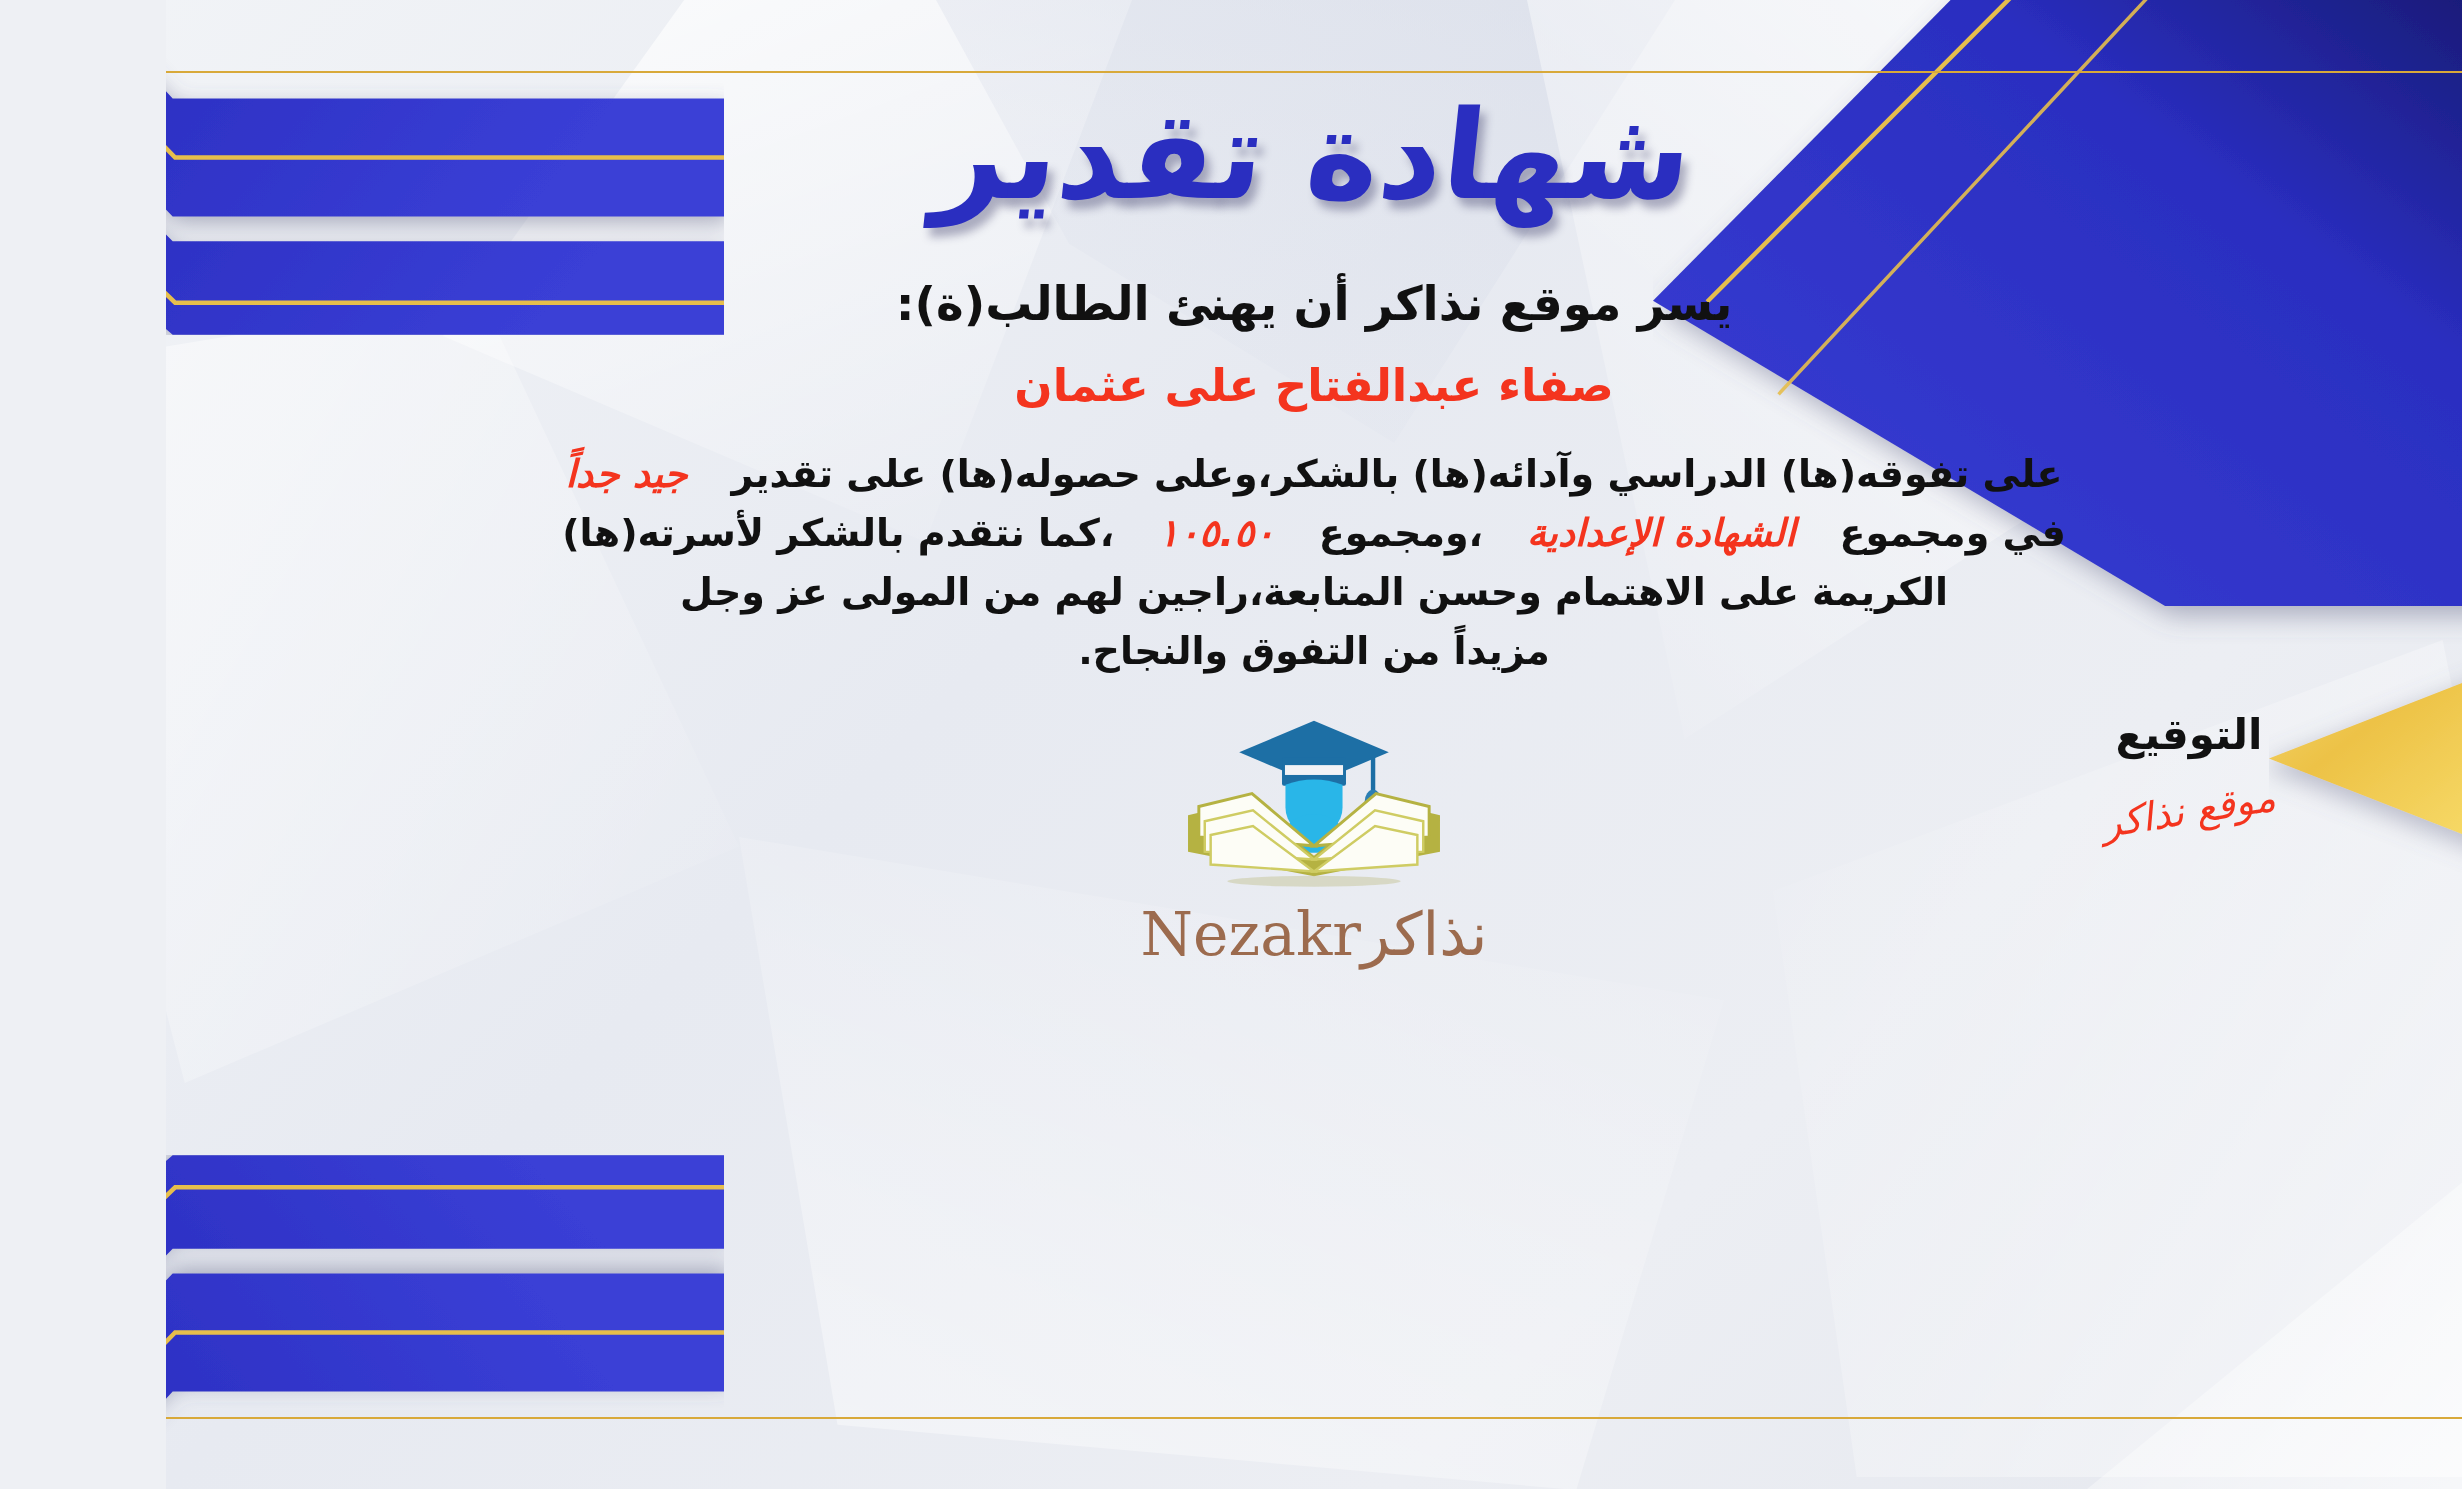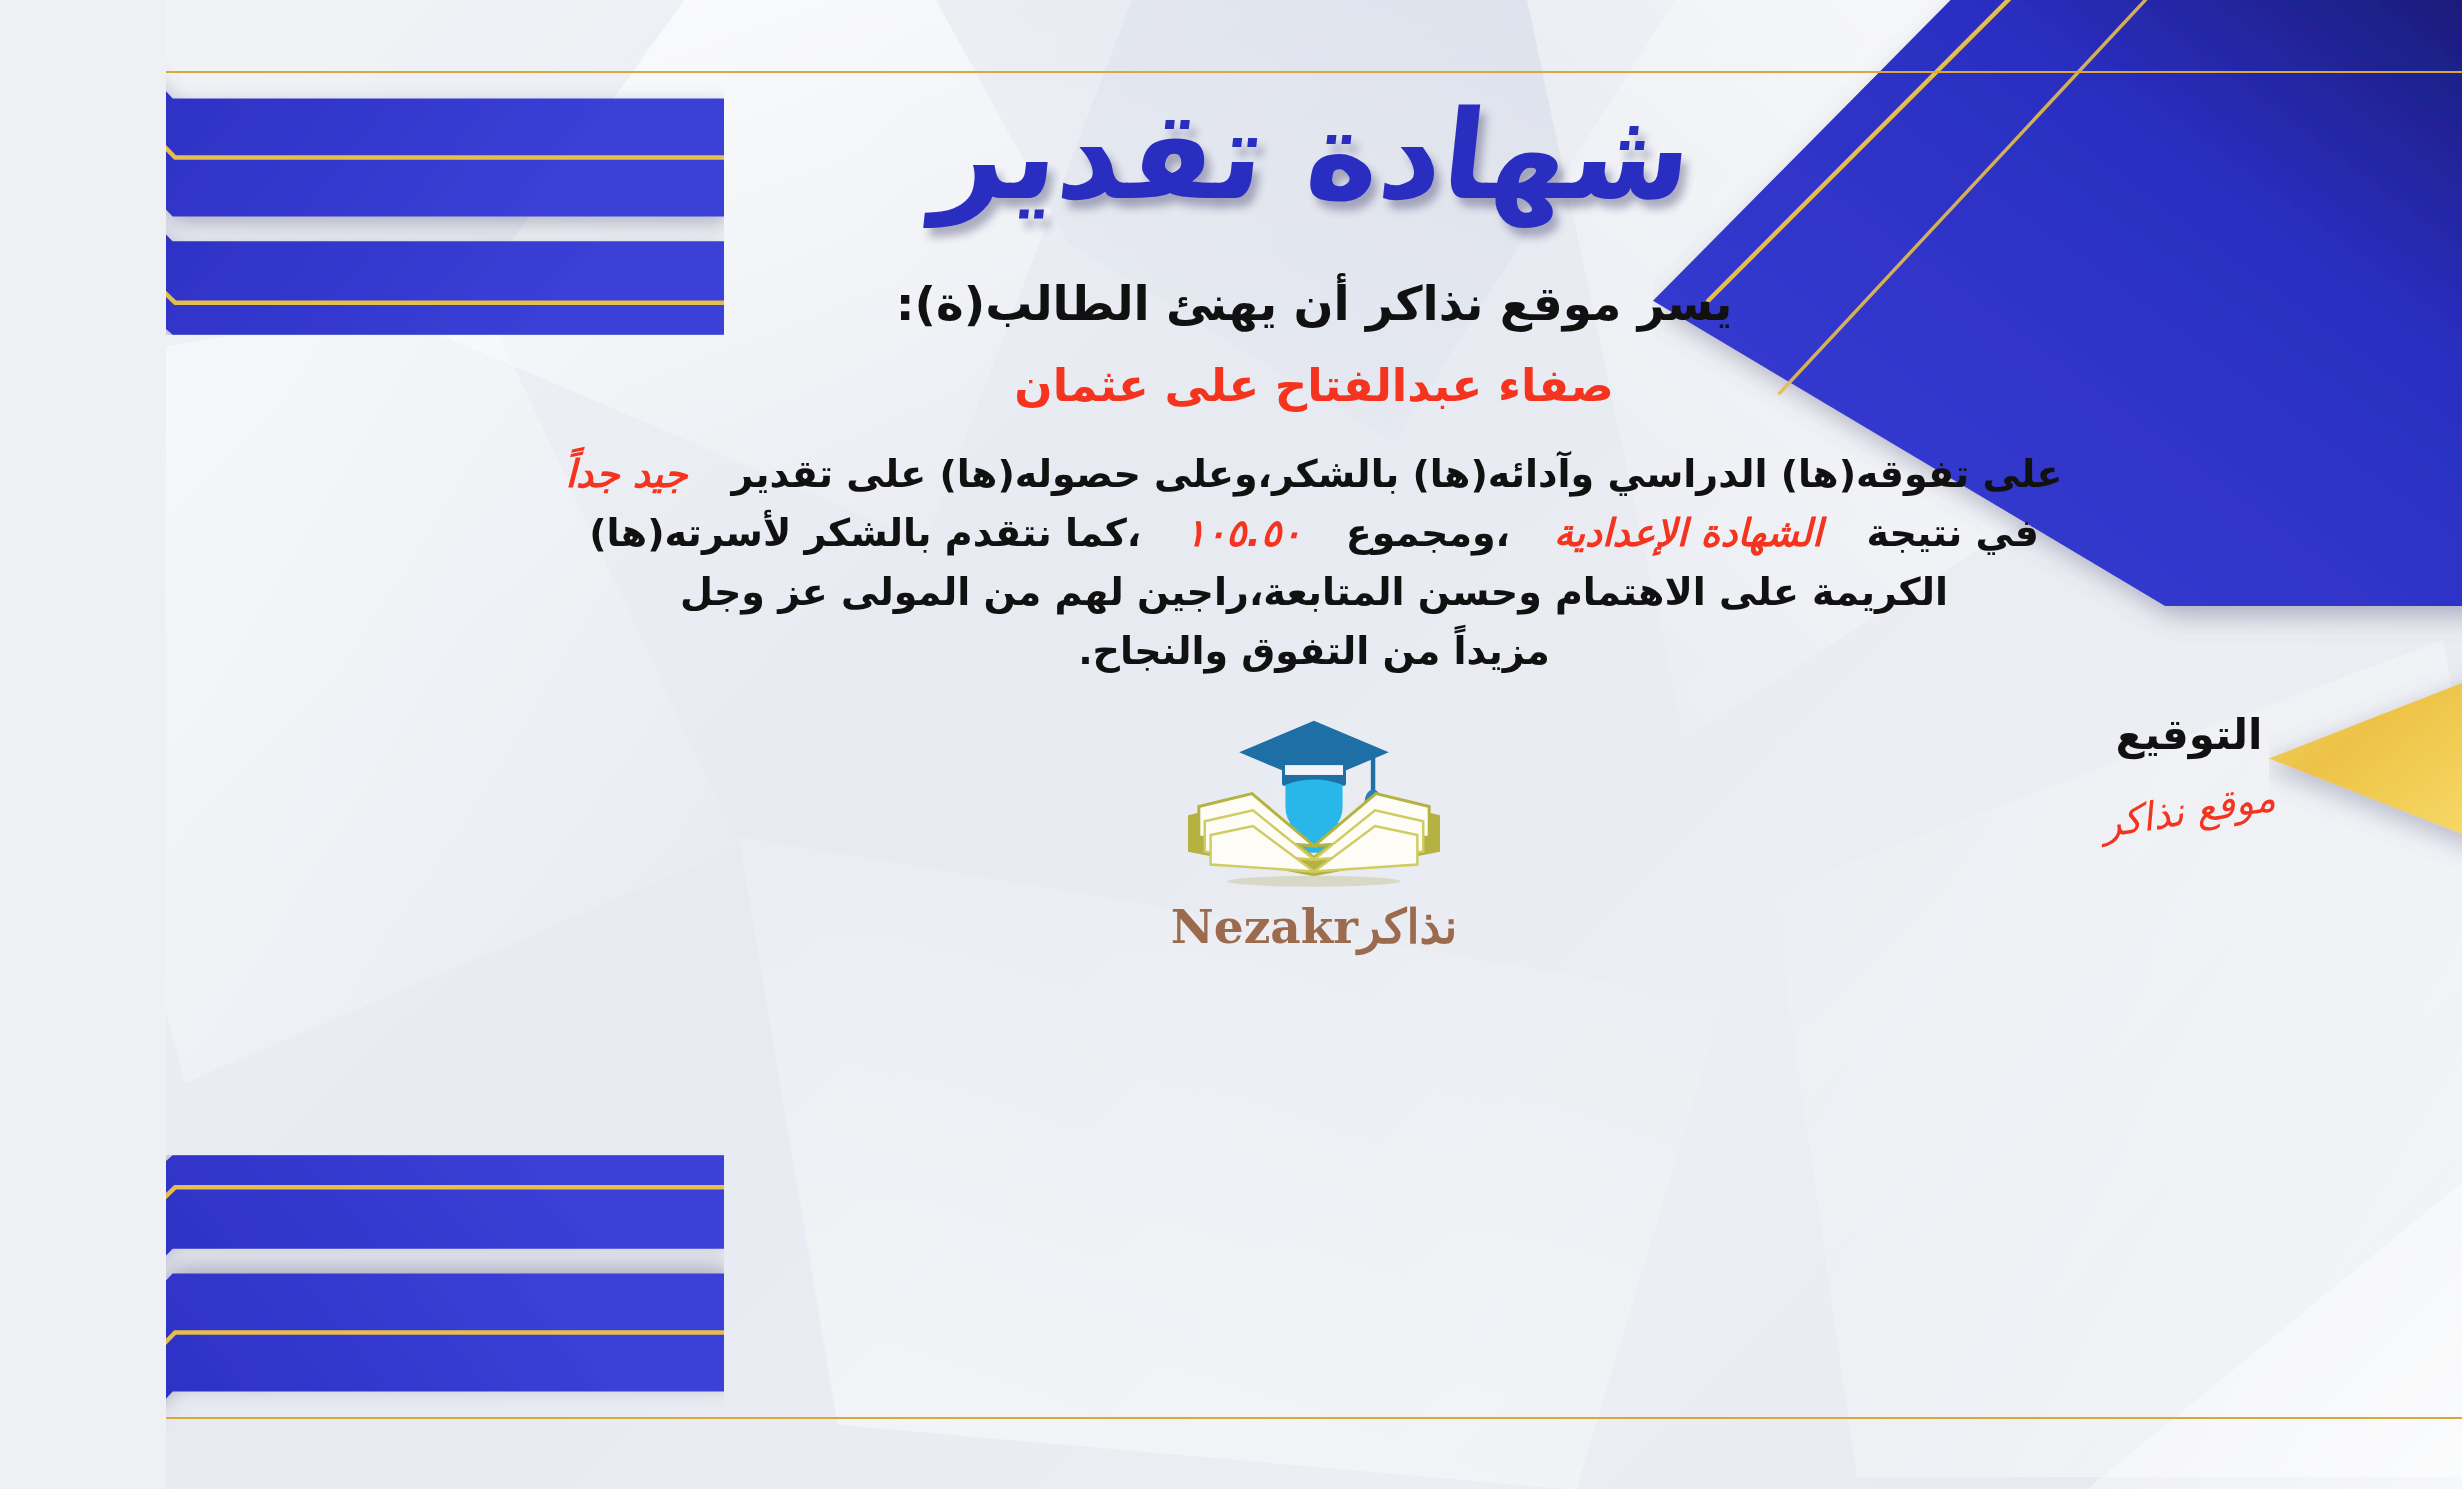--- a/index.html
+++ b/index.html
@@ -130,21 +130,21 @@
     transform:rotate(-9deg);
   }
   .logo-col{
     width:542px;order:2;
     display:flex;flex-direction:column;align-items:center;
   }
   .spacer-col{width:542px;order:1;}
   .logo-mark{width:276px;height:187px;}
   .logo-text{
     margin-top:2px;
-    font-size:47px;font-weight:700;color:#9c6b4e;
+    font-size:60px;font-weight:400;color:#9c6b4e;
     direction:rtl;white-space:nowrap;
     font-family:"DejaVu Serif","Liberation Serif",serif;
   }
   .logo-text .latin{font-family:"DejaVu Serif","Liberation Serif",serif;}
 </style>
 </head>
 <body>
 
 <div id="certificate">
 
@@ -250,21 +250,21 @@
 
     <div class="congrats">يسر موقع نذاكر أن يهنئ الطالب(ة):</div>
 
     <div class="student-name">صفاء عبدالفتاح على عثمان</div>
 
     <div class="body-block">
       <span class="body-line">
         <span>على تفوقه(ها) الدراسي وآدائه(ها) بالشكر،وعلى حصوله(ها) على تقدير</span><span class="sp"></span><span class="hl">جيد جداً</span>
       </span>
       <span class="body-line">
-        <span>في نتيجة</span><span class="sp"></span><span class="hl">الشهادة الإعدادية</span><span class="sp"></span><span>،ومجموع</span><span class="sp"></span><span class="hl">١٠٥.٥٠</span><span class="sp"></span><span>،كما نتقدم بالشكر لأسرته(ها)</span>
+        <span>في ومجموع</span><span class="sp"></span><span class="hl">الشهادة الإعدادية</span><span class="sp"></span><span>،ومجموع</span><span class="sp"></span><span class="hl">١٠٥.٥٠</span><span class="sp"></span><span>،كما نتقدم بالشكر لأسرته(ها)</span>
       </span>
       <span class="body-line">الكريمة على الاهتمام وحسن المتابعة،راجين لهم من المولى عز وجل</span>
       <span class="body-line">مزيداً من التفوق والنجاح.</span>
     </div>
 
     <div class="footer">
 
       <div class="sig-col">
         <div class="sig-label">التوقيع</div>
         <div class="sig-script">موقع نذاكر</div>

